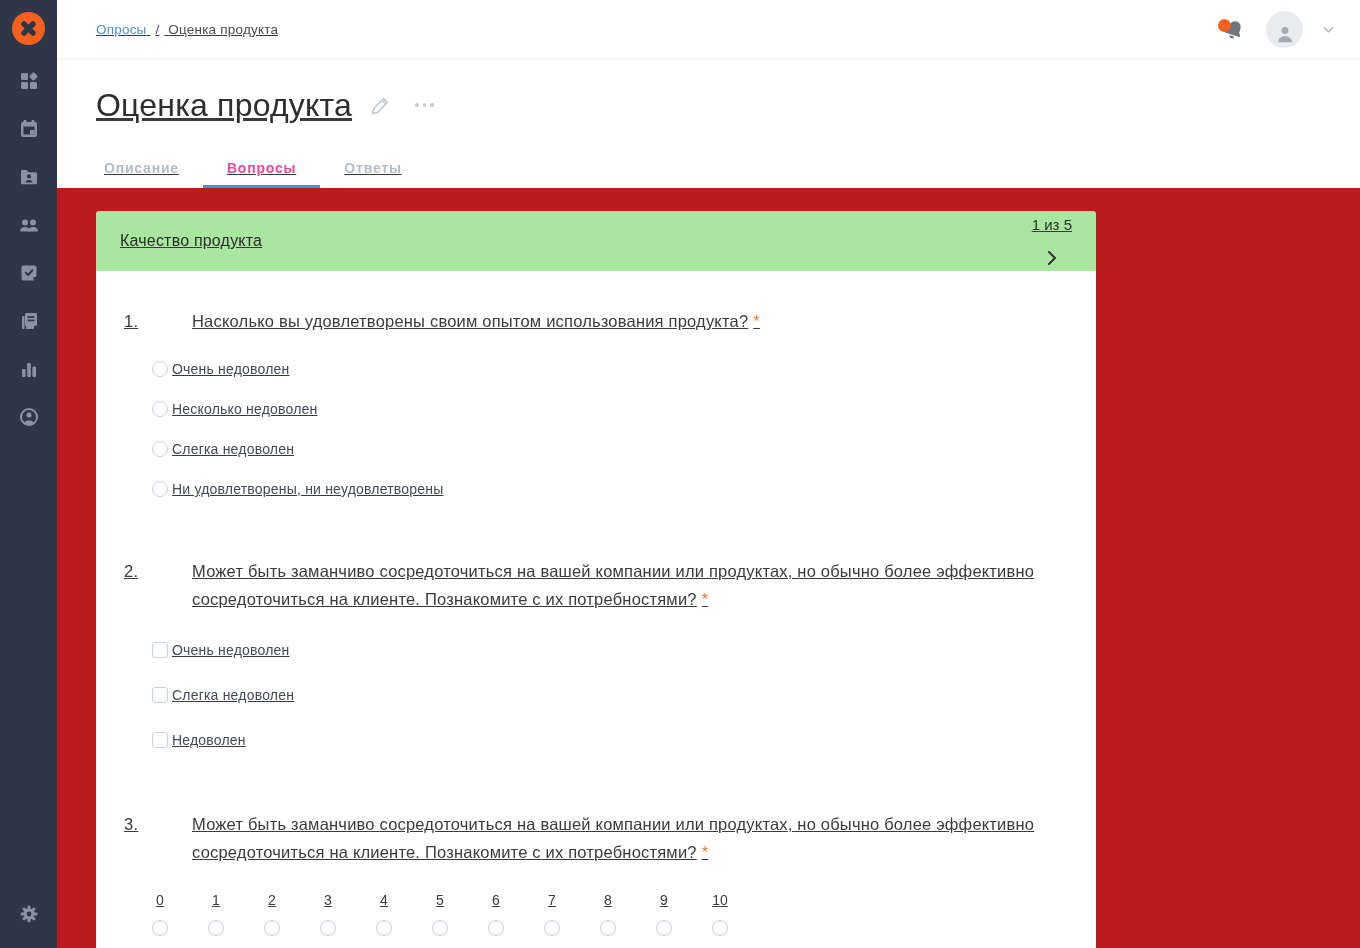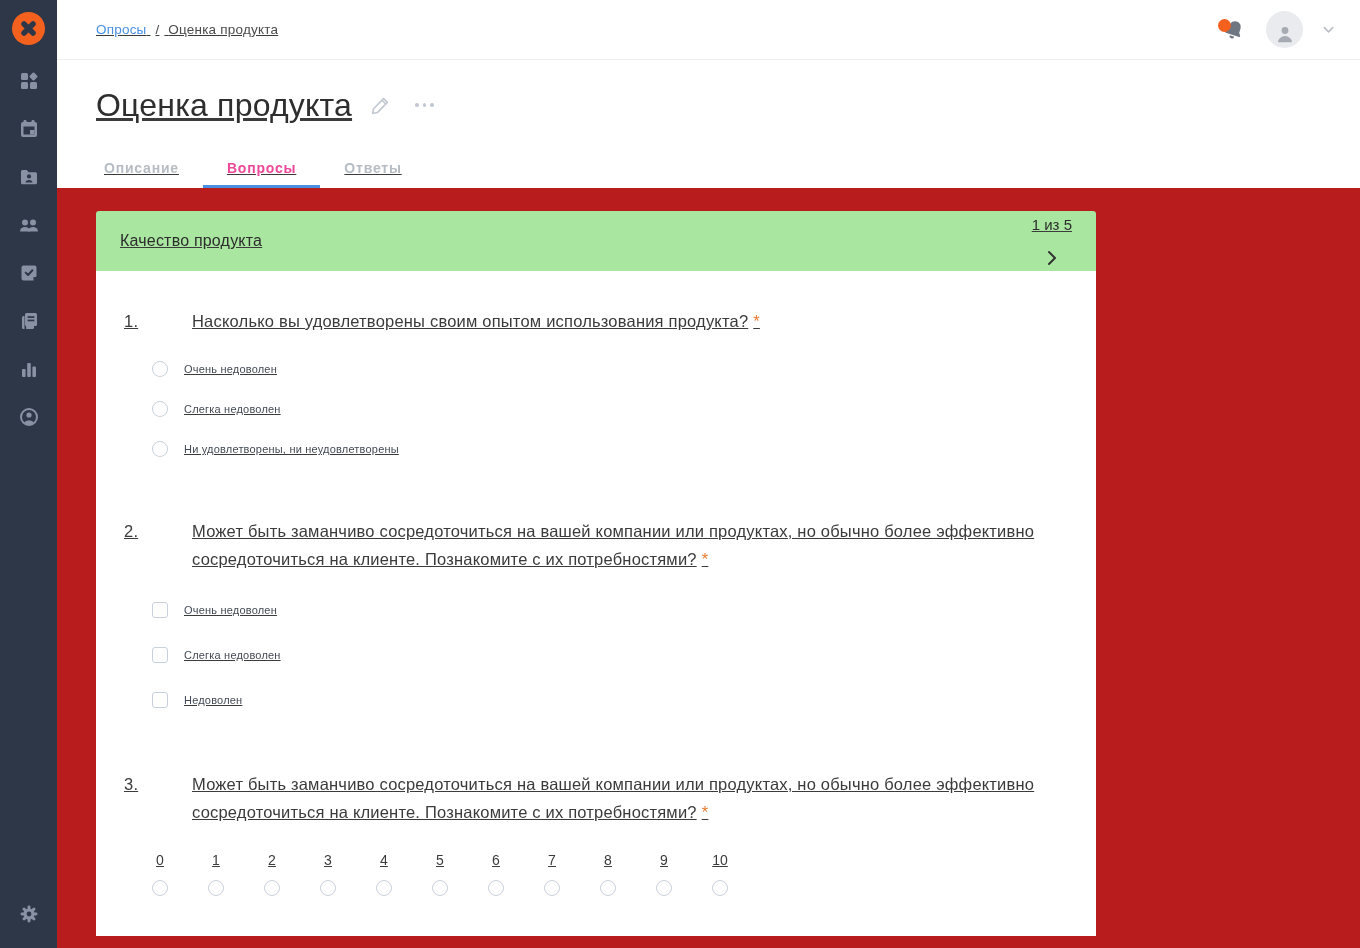--- a/index.html
+++ b/index.html
@@ -90,21 +90,21 @@
 
   .options { list-style:none; margin-top:14px; padding-left:28px; }
   .option { display:flex; align-items:center; height:40px; cursor:pointer; }
   .options--checkbox .option { height:45px; }
   .control {
     width:16px; height:16px; flex-shrink:0; background:#fff;
     border:1.5px solid #c9d1dc; cursor:pointer;
   }
   .control.radio { border-radius:50%; }
   .control.checkbox { border-radius:3px; }
-  .option-label { margin-left:16px; font-size:11px; color:#434a55; letter-spacing:.2px; }
+  .option-label { margin-left:4px; font-size:14px; color:#434a55; letter-spacing:.2px; }
 
   .scale { display:flex; margin-top:26px; padding-left:28px; }
   .scale-item { width:56px; display:flex; flex-direction:column; align-items:flex-start; cursor:pointer; }
   .scale-num {
     width:16px; text-align:center; white-space:nowrap;
     font-size:14px; color:#3b3b3b; margin-bottom:12px;
   }
 </style>
 </head>
 <body>
@@ -281,20 +281,24 @@
               <span class="q-num">1.</span>
               <p class="q-text"><span>Насколько вы удовлетворены своим опытом использования продукта?</span><span class="req">*</span></p>
             </div>
             <ul class="options options--radio">
 
                 <li class="option">
                   <span class="control radio"></span>
                   <span class="option-label">Очень недоволен</span>
                 </li>
 
+                <li class="option">
+                  <span class="control radio"></span>
+                  <span class="option-label">Несколько недоволен</span>
+                </li>
 
                 <li class="option">
                   <span class="control radio"></span>
                   <span class="option-label">Слегка недоволен</span>
                 </li>
 
                 <li class="option">
                   <span class="control radio"></span>
                   <span class="option-label">Ни удовлетворены, ни неудовлетворены</span>
                 </li>

